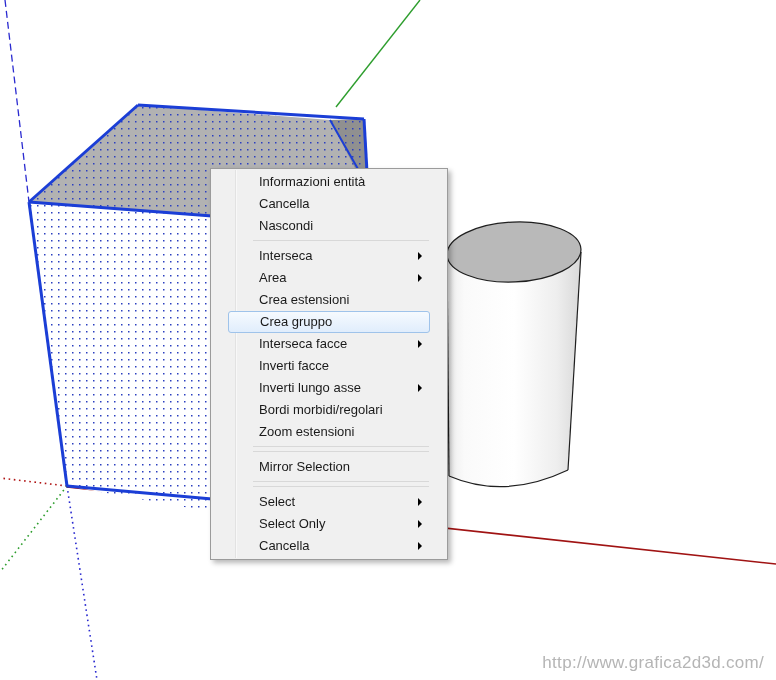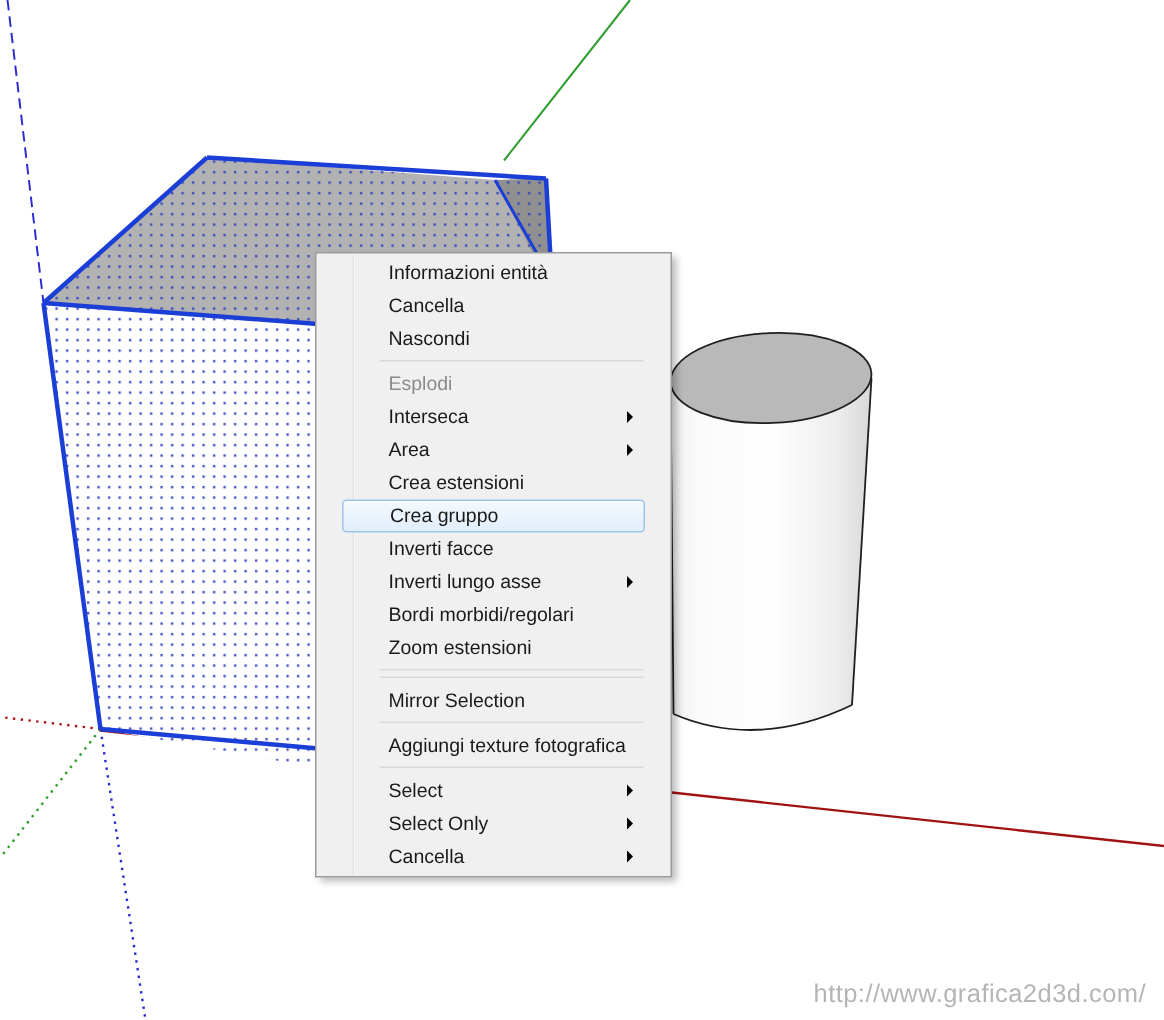--- a/index.html
+++ b/index.html
@@ -98,34 +98,33 @@
   </g>
 </svg>
 
 <div class="menu">
   <div class="gutter-line"></div>
   <div id="menu-items">
       <div class="mi"><span>Informazioni entità</span></div>
       <div class="mi"><span>Cancella</span></div>
       <div class="mi"><span>Nascondi</span></div>
       <div class="sep"></div>
-      <div class="mi disabled"><span>Esplodi</span></div>
       <div class="mi"><span>Interseca</span><span class="arrow"></span></div>
       <div class="mi"><span>Area</span><span class="arrow"></span></div>
       <div class="mi"><span>Crea estensioni</span></div>
       <div class="mi hl"><span>Crea gruppo</span></div>
+      <div class="mi"><span>Interseca facce</span><span class="arrow"></span></div>
       <div class="mi"><span>Inverti facce</span></div>
       <div class="mi"><span>Inverti lungo asse</span><span class="arrow"></span></div>
       <div class="mi"><span>Bordi morbidi/regolari</span></div>
       <div class="mi"><span>Zoom estensioni</span></div>
       <div class="sep"></div>
       <div class="sep"></div>
       <div class="mi"><span>Mirror Selection</span></div>
       <div class="sep"></div>
-      <div class="mi"><span>Aggiungi texture fotografica</span></div>
       <div class="sep"></div>
       <div class="mi"><span>Select</span><span class="arrow"></span></div>
       <div class="mi"><span>Select Only</span><span class="arrow"></span></div>
       <div class="mi"><span>Cancella</span><span class="arrow"></span></div>
     </div>
 </div>
 
 <div class="watermark">http://www.grafica2d3d.com/</div>
 
 </body></html>

